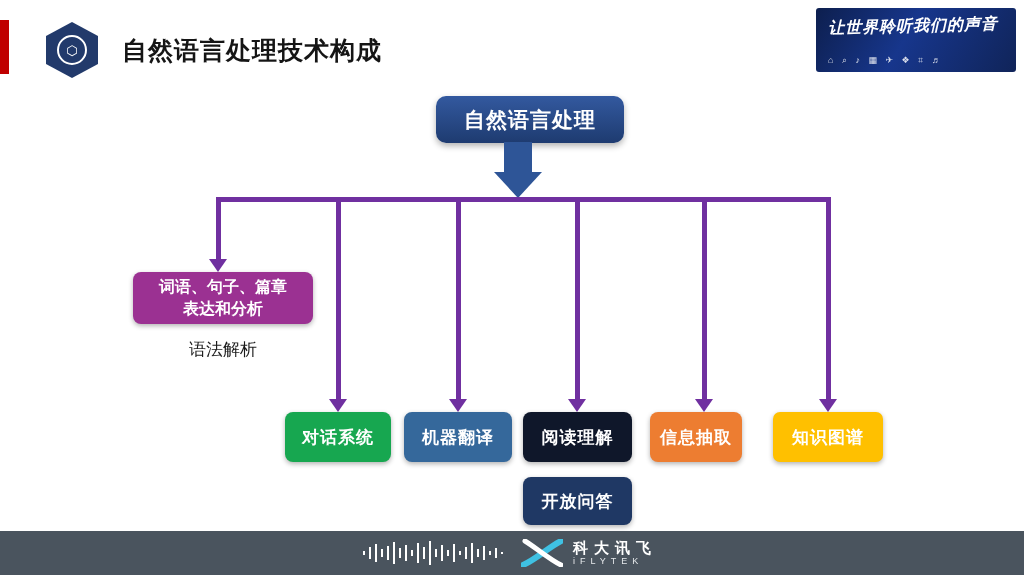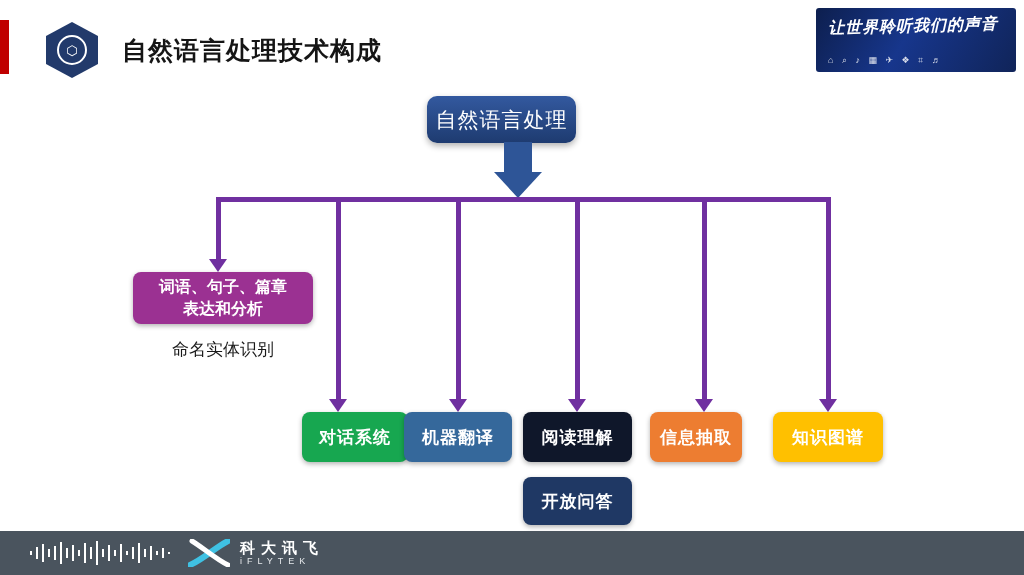--- a/index.html
+++ b/index.html
@@ -34,24 +34,24 @@
   }
   .banner-slogan {
     font-family:"DejaVu Serif","Liberation Serif",serif;
     font-style:italic; font-weight:700; font-size:16px; white-space:nowrap;
     transform:rotate(-1.5deg); letter-spacing:1px;
   }
   .banner-icons { font-size:9px; letter-spacing:3px; opacity:.85; white-space:nowrap; }
 
   
   .root-box {
-    left:427px; top:96px; width:149px; height:47px; border-radius:10px;
+    left:436px; top:96px; width:188px; height:47px; border-radius:10px;
     background:linear-gradient(180deg,#33599F,#1E3B70);
     display:flex; align-items:center; justify-content:center;
-    color:#fff; font-size:21px; font-weight:400; letter-spacing:1px;
+    color:#fff; font-size:21px; font-weight:700; letter-spacing:1px;
     box-shadow:0 3px 6px rgba(0,0,0,.3);
   }
   .blue-arrow-shaft { left:504px; top:142px; width:28px; height:32px; background:#2E5597; }
   .blue-arrow-head {
     left:494px; top:172px; width:0; height:0;
     border-left:24px solid transparent; border-right:24px solid transparent;
     border-top:26px solid #2E5597;
   }
   .h-line { left:216px; top:197px; width:615px; height:5px; background:#7030A0; }
   .v-line { width:5px; background:#7030A0; }
@@ -76,36 +76,36 @@
   .branch-notes {
     left:133px; top:337px; width:180px; text-align:center;
     font-size:17px; color:#1a1a1a; line-height:1.5;
   }
   .leaf {
     top:412px; height:50px; border-radius:8px;
     display:flex; align-items:center; justify-content:center;
     color:#fff; font-size:17px; font-weight:700; letter-spacing:1px;
     box-shadow:0 2px 5px rgba(0,0,0,.3); white-space:nowrap;
   }
-  .leaf0 { left:285px; width:106px;margin-left:17px; }
+  .leaf0 { left:285px; width:106px; }
   .leaf1 { left:404px; width:108px; }
   .leaf2 { left:523px; width:109px; }
   .leaf3 { left:650px; width:92px; }
-  .leaf4 { left:773px; width:110px; }
+  .leaf4 { left:773px; width:110px;border-radius:7px; }
   .sub-box {
     left:523px; top:477px; width:109px; height:48px; border-radius:8px;
     display:flex; align-items:center; justify-content:center;
     color:#fff; font-size:17px; font-weight:700; letter-spacing:1px;
     box-shadow:0 2px 5px rgba(0,0,0,.3); white-space:nowrap;text-align:center;
   }
 
   
   .footer {
     left:0; bottom:0; width:1024px; height:44px; background:#4A545E;
-    display:flex; align-items:center; justify-content:flex-start;
+    display:flex; align-items:center; justify-content:center;
     padding:0 34px 0 28px;
   }
   .brand { display:flex; align-items:center; gap:10px; }
   .brand-text { display:flex; flex-direction:column; line-height:1.15; }
   .brand-cn { color:#fff; font-size:15px; font-weight:700; letter-spacing:6px; }
   .brand-en { color:#E6E9EC; font-size:9px; letter-spacing:5px; }
 </style>
 </head>
 <body>
 
@@ -141,21 +141,21 @@
 <div class="abs p-head h4"></div>
 <div class="abs v-line v5"></div>
 <div class="abs p-head h5"></div>
 
 <div class="abs branch-box" style="background: rgb(155, 49, 146);">
   <div>词语、句子、篇章</div>
   <div>表达和分析</div>
 </div>
 
 <div class="abs branch-notes">
-  <div>命名实体识别</div>
+  <div>语法解析</div>
 </div>
 
 <div class="abs leaf leaf0" style="background: rgb(23, 167, 80);">对话系统</div>
 <div class="abs leaf leaf1" style="background: rgb(53, 104, 155);">机器翻译</div>
 <div class="abs leaf leaf2" style="background: #0f172a;">阅读理解</div>
 <div class="abs leaf leaf3" style="background: rgb(237, 125, 49);">信息抽取</div>
 <div class="abs leaf leaf4" style="background: rgb(255, 192, 0);">知识图谱</div>
 
 <div class="abs sub-box" style="background: rgb(31, 56, 100);">开放问答</div>
 

